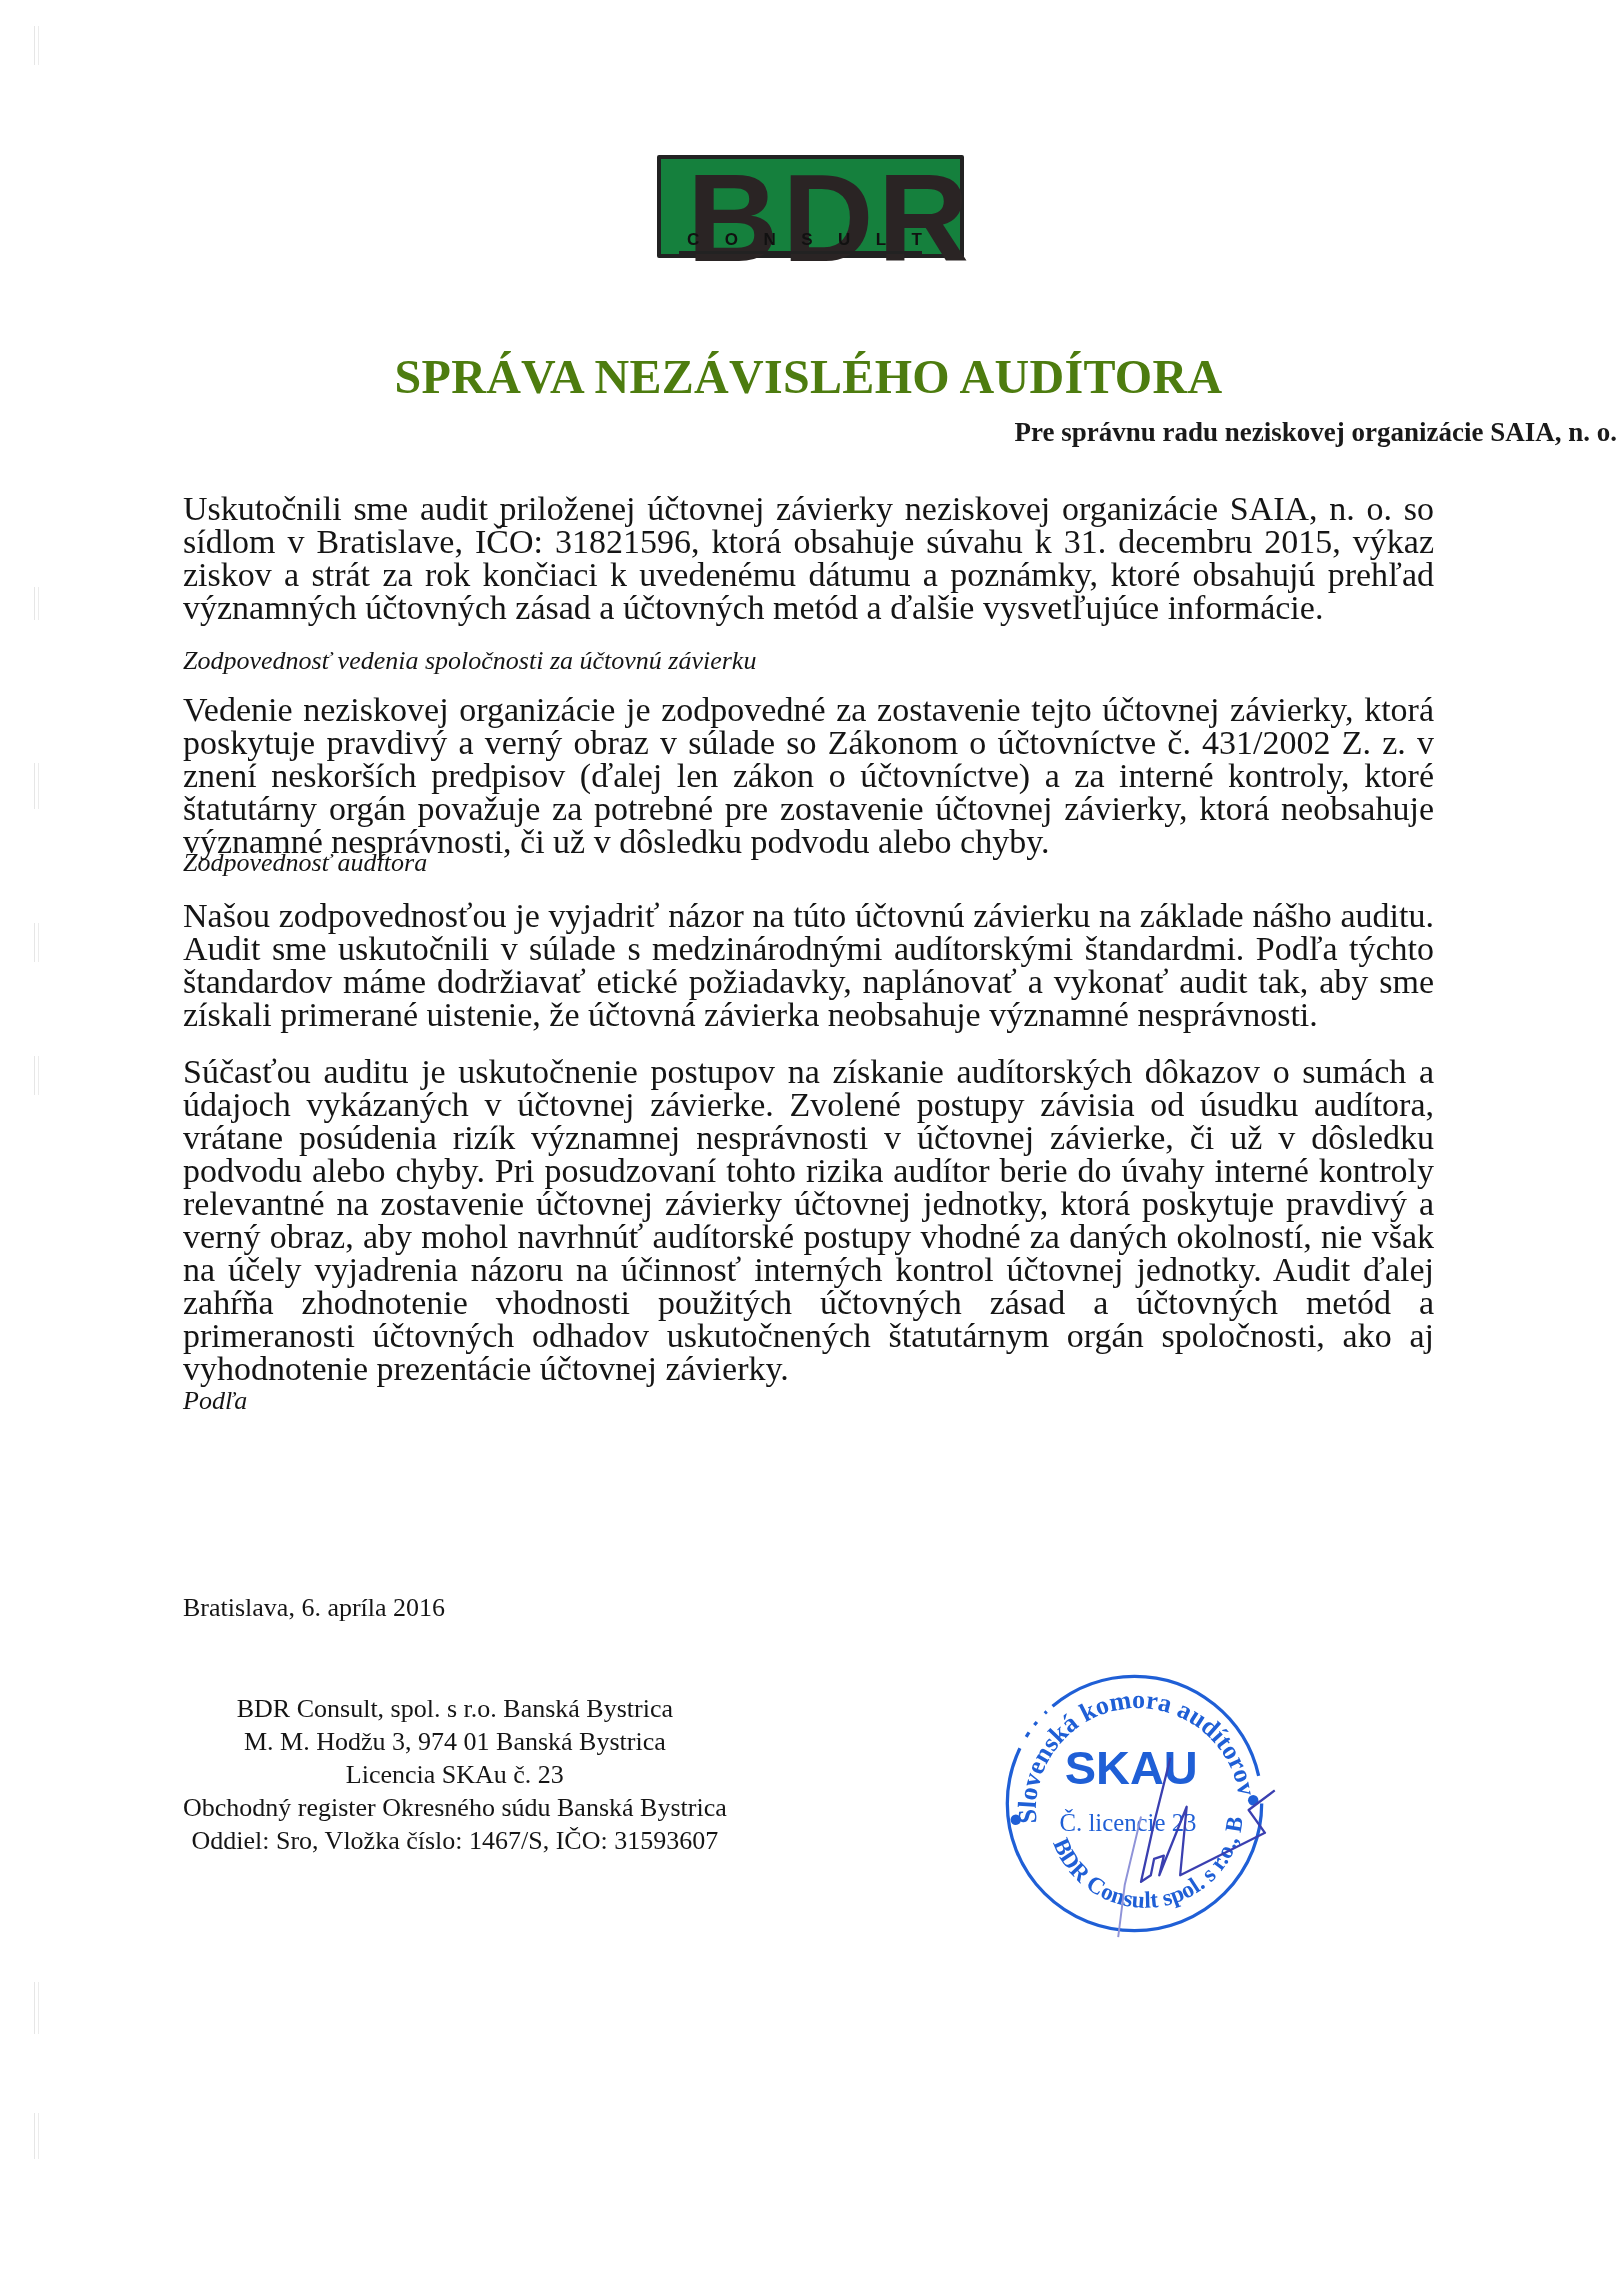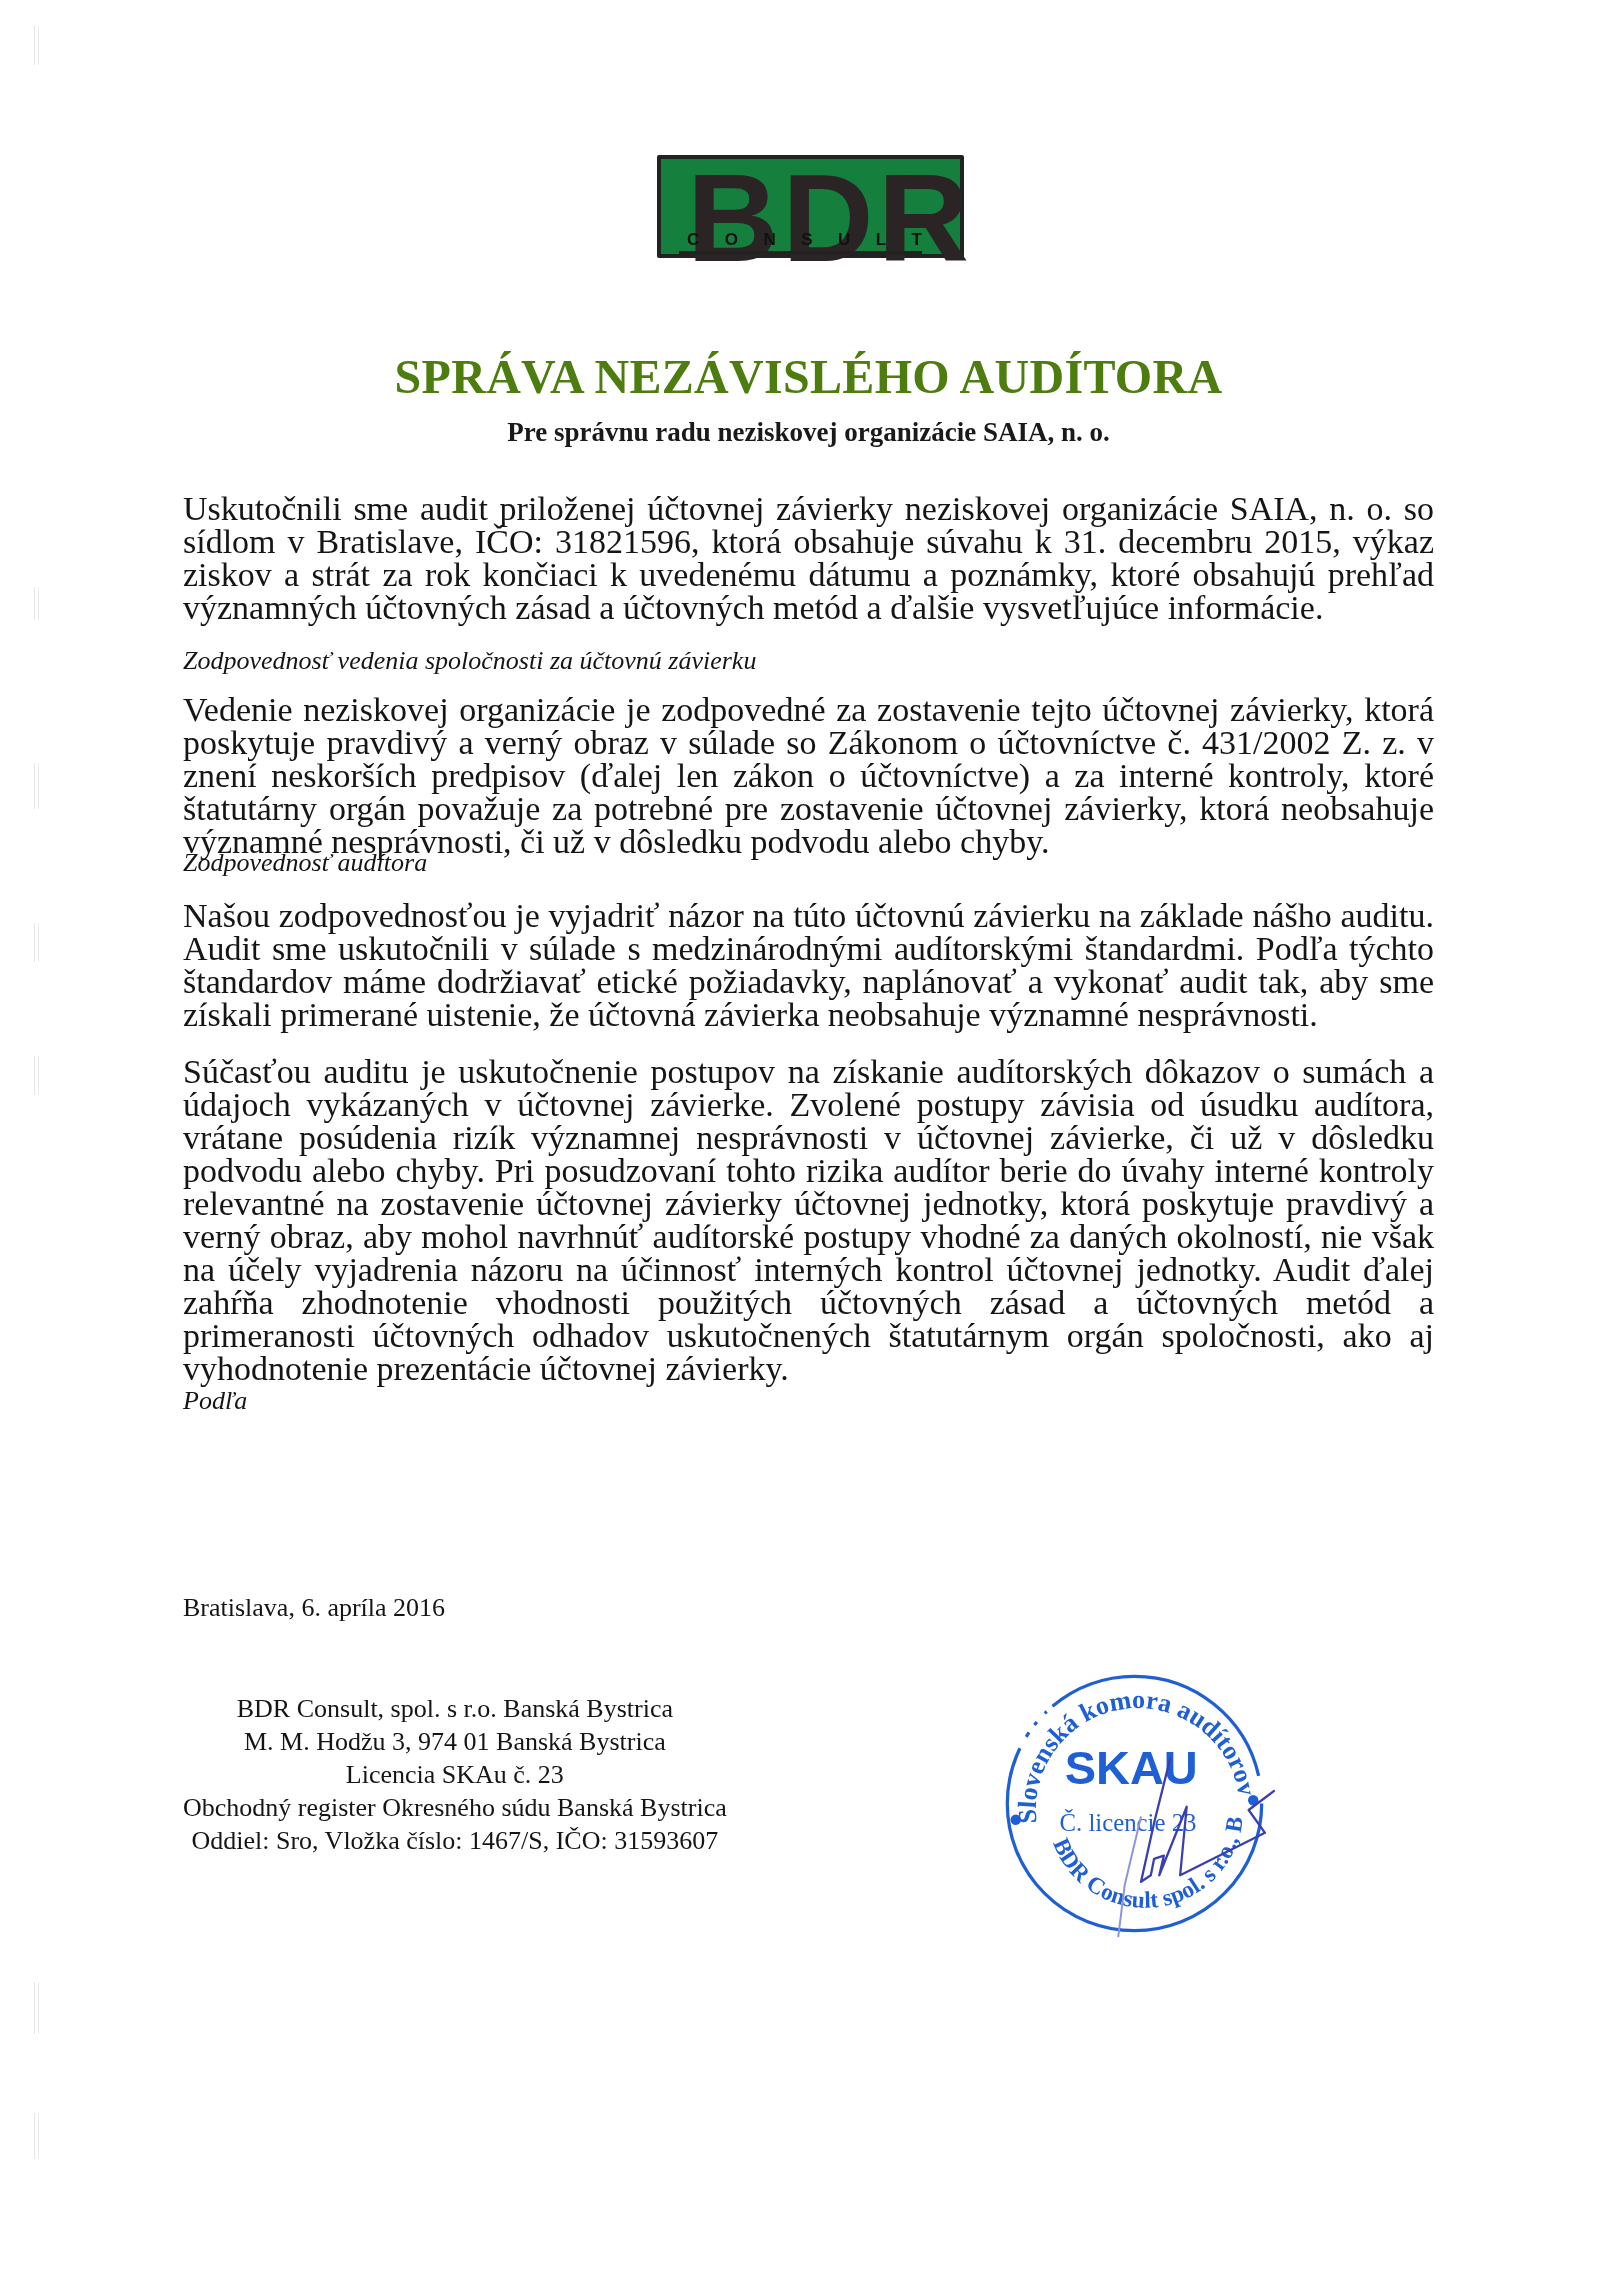--- a/index.html
+++ b/index.html
@@ -15,21 +15,21 @@
   .logo-letters { position: absolute; left: 26px; top: 6.5px; font-family: "Liberation Sans", sans-serif;
           font-weight: bold; font-size: 124px; line-height: 104px; letter-spacing: 3.9px; color: #2a2424;
           transform: scaleX(1.02); transform-origin: left; }
   .logo-sub { position: absolute; left: 26px; bottom: 3.9px; width: 235px; display: flex; justify-content: space-between;
           font-family: "Liberation Sans", sans-serif; font-weight: bold; font-size: 17px; color: #111; }
   .logo-line { position: absolute; left: 18px; bottom: 0; width: 243px; height: 3.3px; background: #222; }
 
   
   .title { position: absolute; left: 0; width: 1617px; top: 349px; text-align: center;
            font-weight: bold; font-size: 48px; letter-spacing: 0.3px; color: #4d7c0f; }
-  .subtitle { position: absolute; left: 0; width: 1617px; top: 417px; text-align: center;
+  .subtitle { position: absolute; left: 0; width: 1617px; top: 417px; text-align: right;
            font-weight: bold; font-size: 27px; color: #1a1a1a; }
 
   
   .body-text { position: absolute; left: 183px; width: 1251px; font-size: 34px; line-height: 33px;
                text-align: justify; color: #151515; }
   .heading-i { position: absolute; left: 183px; font-size: 26px; font-style: italic; color: #151515; }
 
   
   .sig { position: absolute; left: 183px; font-size: 26px; line-height: 33px; color: #151515; text-align: center; }
   .sig div { white-space: nowrap; }

